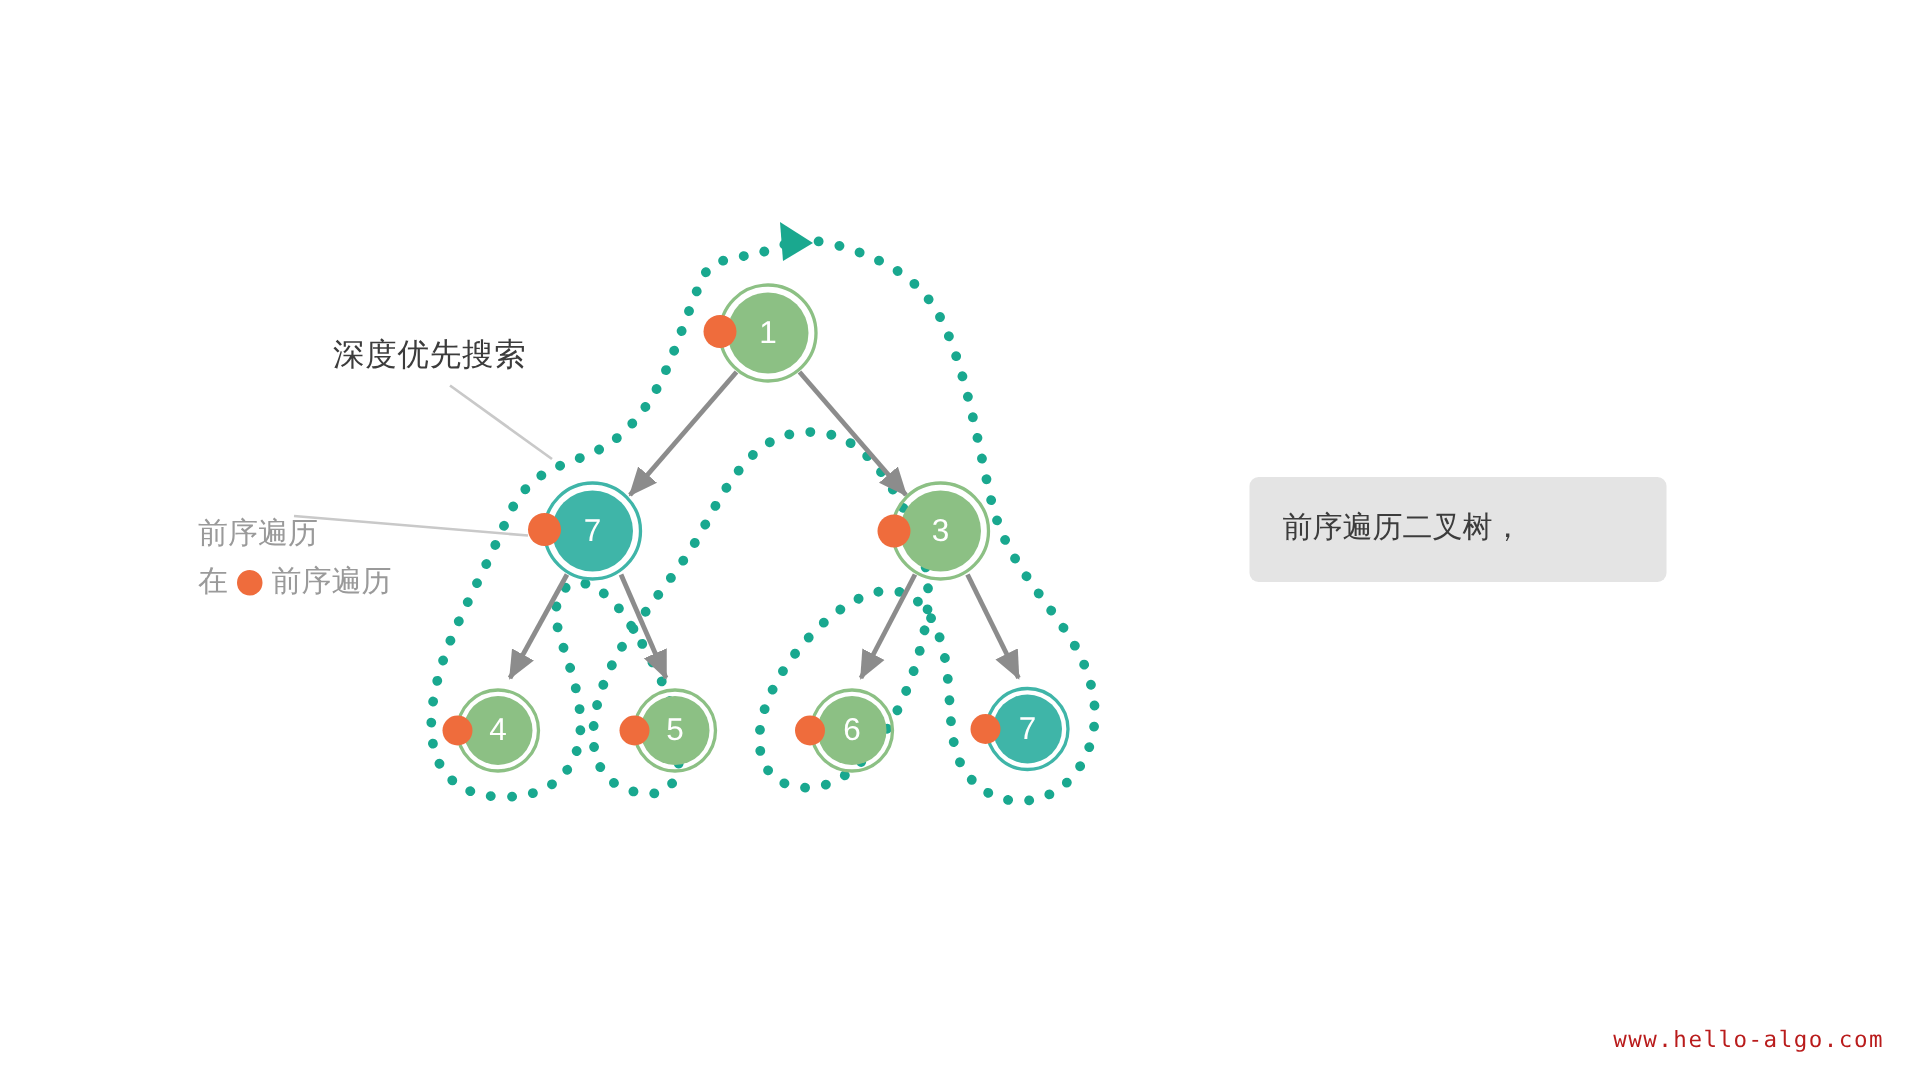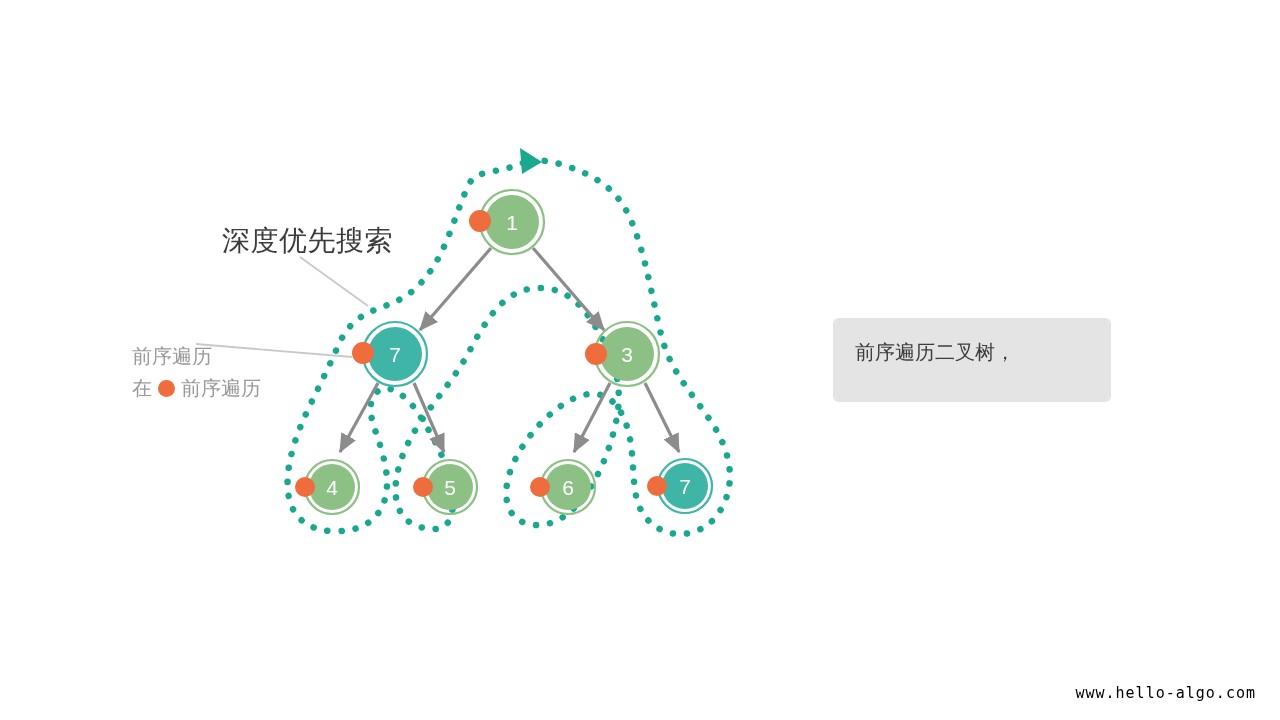--- a/index.html
+++ b/index.html
@@ -31,21 +31,21 @@
   }
   .node-label {
     font-family: "Liberation Sans", "DejaVu Sans", sans-serif;
     font-size: 21px;
     fill: #ffffff;
     text-anchor: middle;
     dominant-baseline: central;
   }
   .heading-text {
     position: absolute;
-    font-size: 28px;
+    font-size: 21px;
     color: #3c3c3c;
     white-space: nowrap;
     letter-spacing: 0.5px;
     font-family: Liberation Serif, serif;
   }
   .annot-block {
     position: absolute;
     font-size: 20px;
     color: #9a9a9a;
     line-height: 32px;
@@ -65,38 +65,38 @@
     flex: none;
   }
   .info-box {
     position: absolute;
     left: 833px;
     top: 318px;
     width: 278px;
     box-sizing: border-box;
     background: #e4e4e4;
     border-radius: 6px;
-    padding: 17px 22px 33px 22px;
+    padding: 17px 22px 19px 22px;
     font-size: 20px;
     color: #3c3c3c;
     line-height: 34px;
     white-space: nowrap;
   }
   .hl {
     color: #2fa794;
     font-weight: bold;
     padding: 0 7px;
   }
   .watermark {
     position: absolute;
     right: 24px;
     bottom: 18px;
     font-family: "DejaVu Sans Mono", "Liberation Mono", monospace;
     font-size: 15px;
-    color: #000000;
+    color: #b91c1c;
     letter-spacing: 1px;
   }
 </style>
 </head>
 <body>
 
 <div id="stage">
 
   <svg class="diagram" viewBox="0 0 1280 720">
     <defs>

